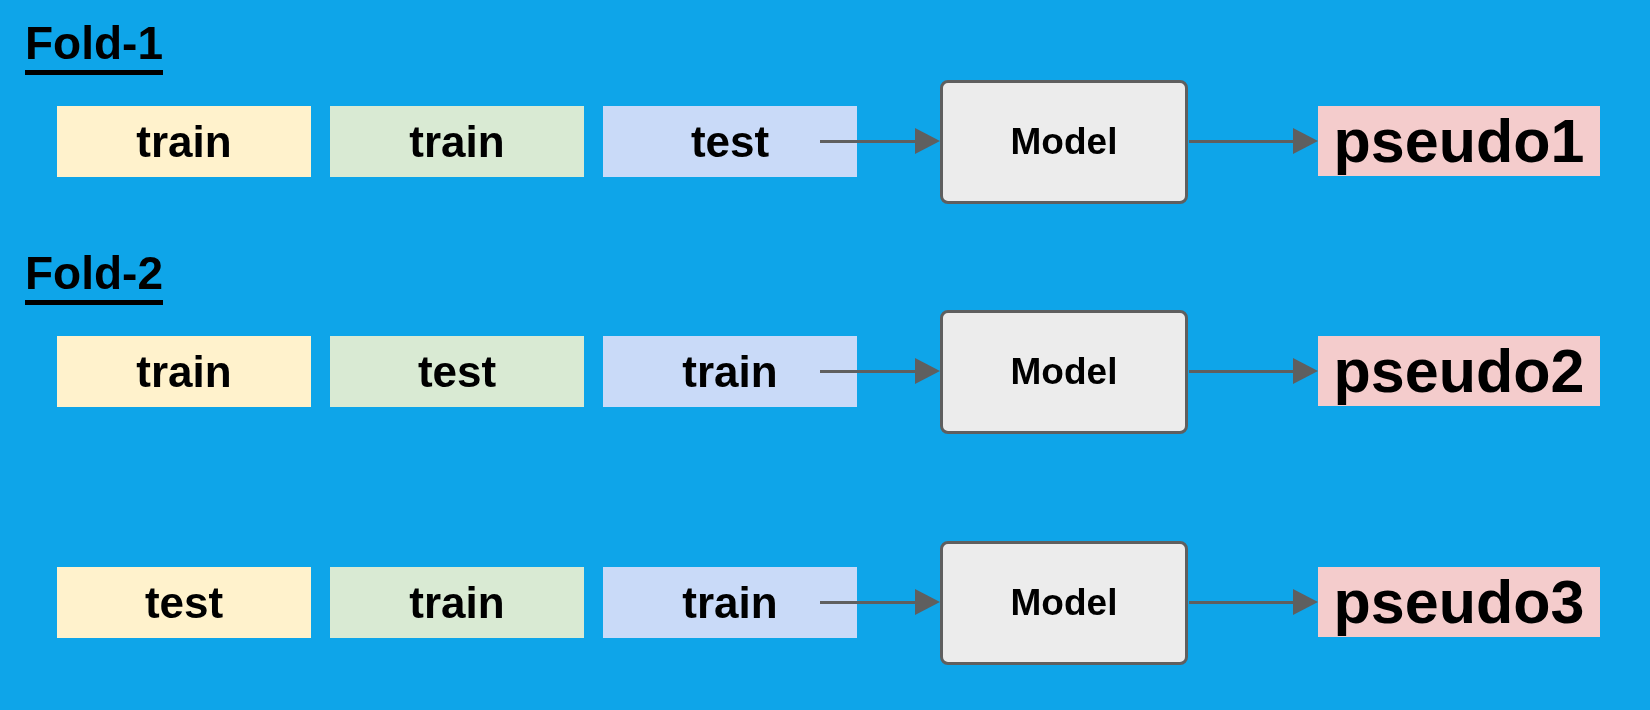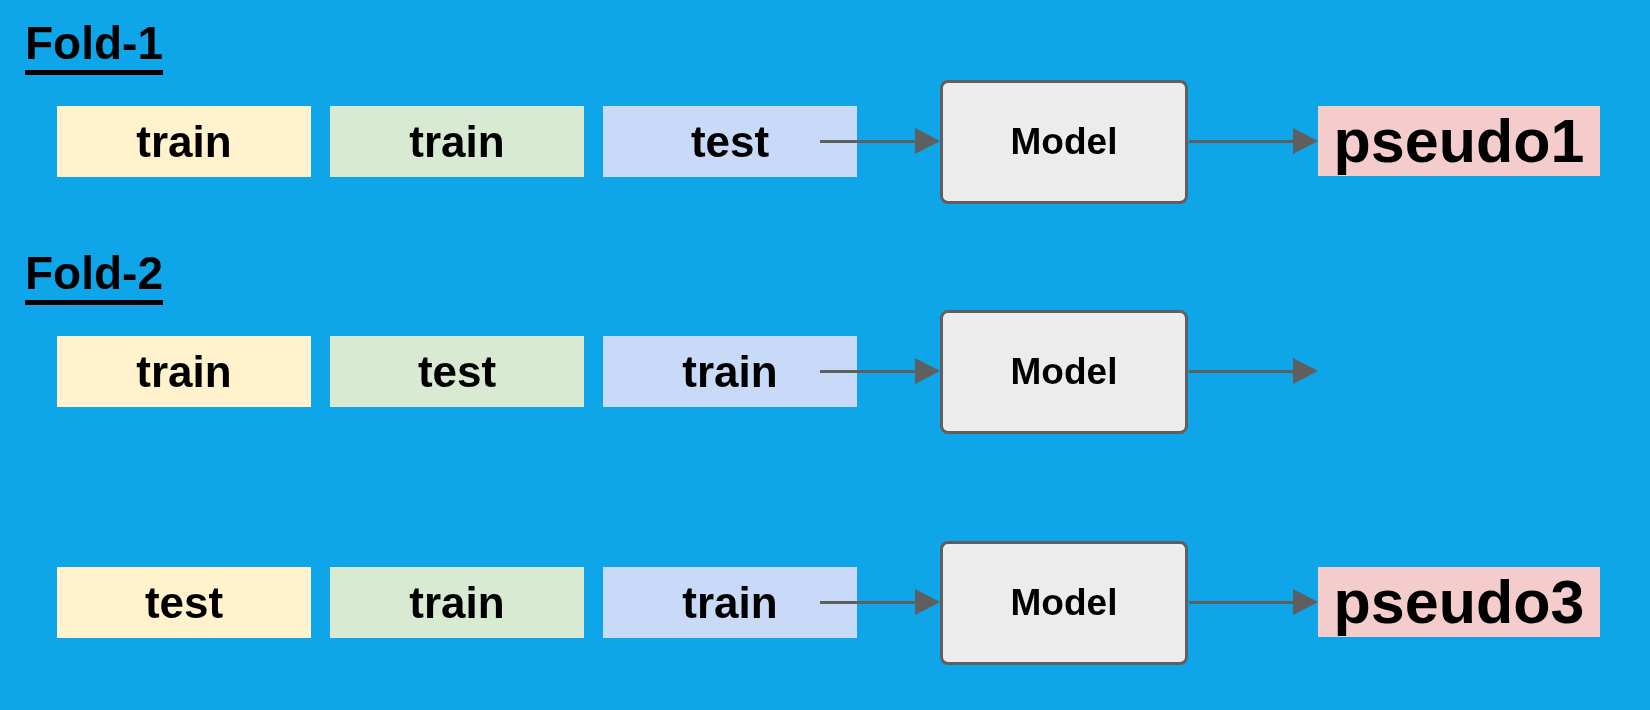--- a/index.html
+++ b/index.html
@@ -163,20 +163,21 @@
       <div class="arrow-line"></div>
       <div class="arrow-head"></div>
     </div>
     <div class="model-box">
       <span>Model</span>
     </div>
     <div class="arrow arrow-2">
       <div class="arrow-line"></div>
       <div class="arrow-head"></div>
     </div>
+    <div class="pseudo-box">pseudo2</div>
   </div>
 
   <div class="fold-row row-3">
     <div class="bar">
       <div class="segment seg-yellow">test</div>
       <div class="segment seg-green">train</div>
       <div class="segment seg-blue">train</div>
     </div>
     <div class="arrow arrow-1">
       <div class="arrow-line"></div>

